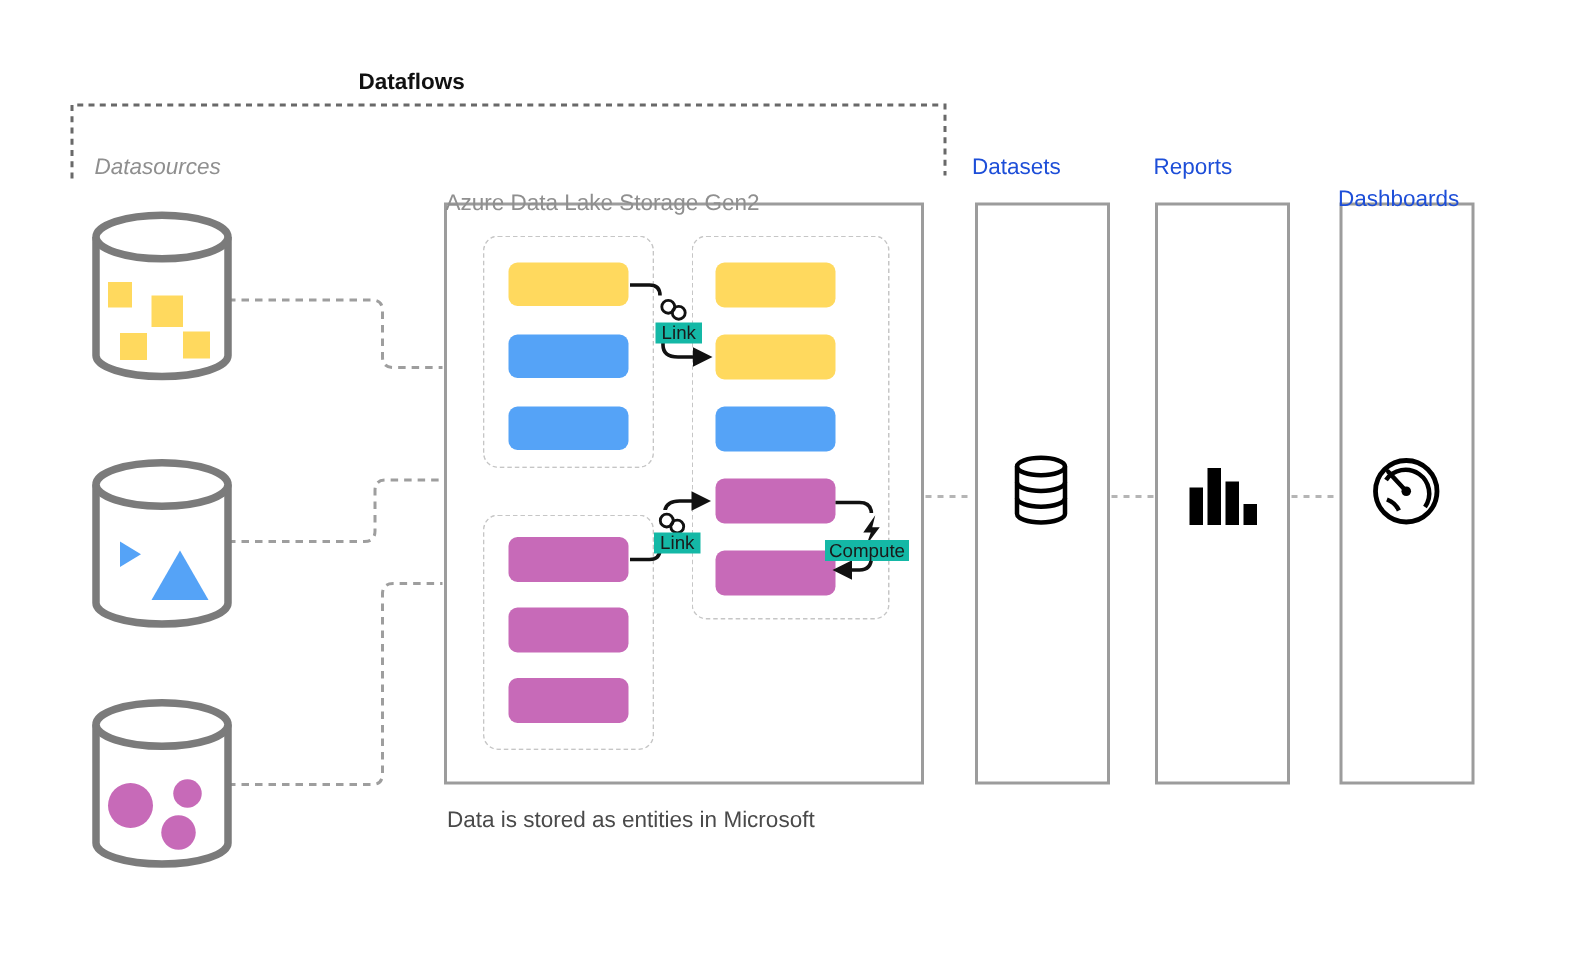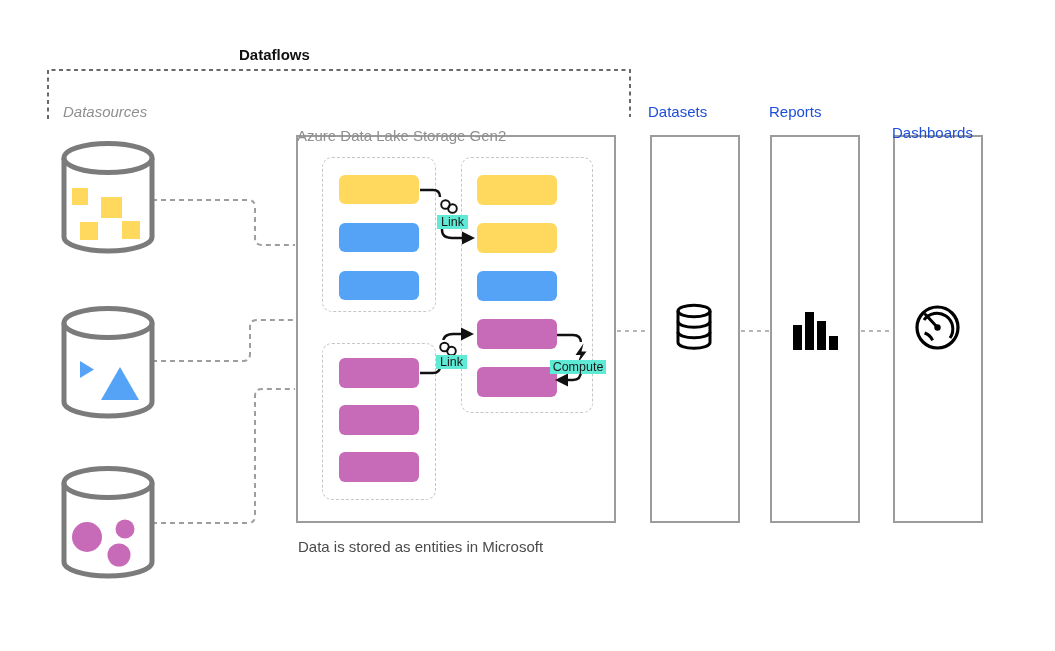--- a/index.html
+++ b/index.html
@@ -27,21 +27,21 @@
     box-sizing:border-box;display:flex;flex-direction:column;
     align-items:center;z-index:2;background:transparent;
   }
   #group-1{left:322px;top:157px;width:114px;height:155px;padding-top:16.5px;gap:19px;}
   #group-2{left:322px;top:343px;width:114px;height:157px;padding-top:13.5px;gap:17px;}
   #group-3{left:461px;top:157px;width:132px;height:256px;padding-top:16.5px;gap:18px;align-items:flex-start;padding-left:14.5px;}
   #group-1 .entity{height:29px;}
   .entity{width:80px;height:30px;border-radius:6px;flex:none;}
   .anno{
     position:absolute;font-size:12.5px;color:#1a1a1a;text-align:center;
-    background:#5eead4;z-index:5;line-height:14px;
+    background:#14b8a6;z-index:5;line-height:14px;
   }
   #anno-link-1{left:437px;top:215px;width:31px;}
   #anno-link-2{left:436px;top:355px;width:31px;}
   #anno-compute{left:550px;top:360px;width:56px;}
   .caption{
     position:absolute;left:298px;top:536px;font-size:15px;color:#4a4a4a;
     line-height:22px;z-index:3;
   }
   #overlay{position:absolute;left:0;top:0;z-index:4;pointer-events:none;}
 </style>

